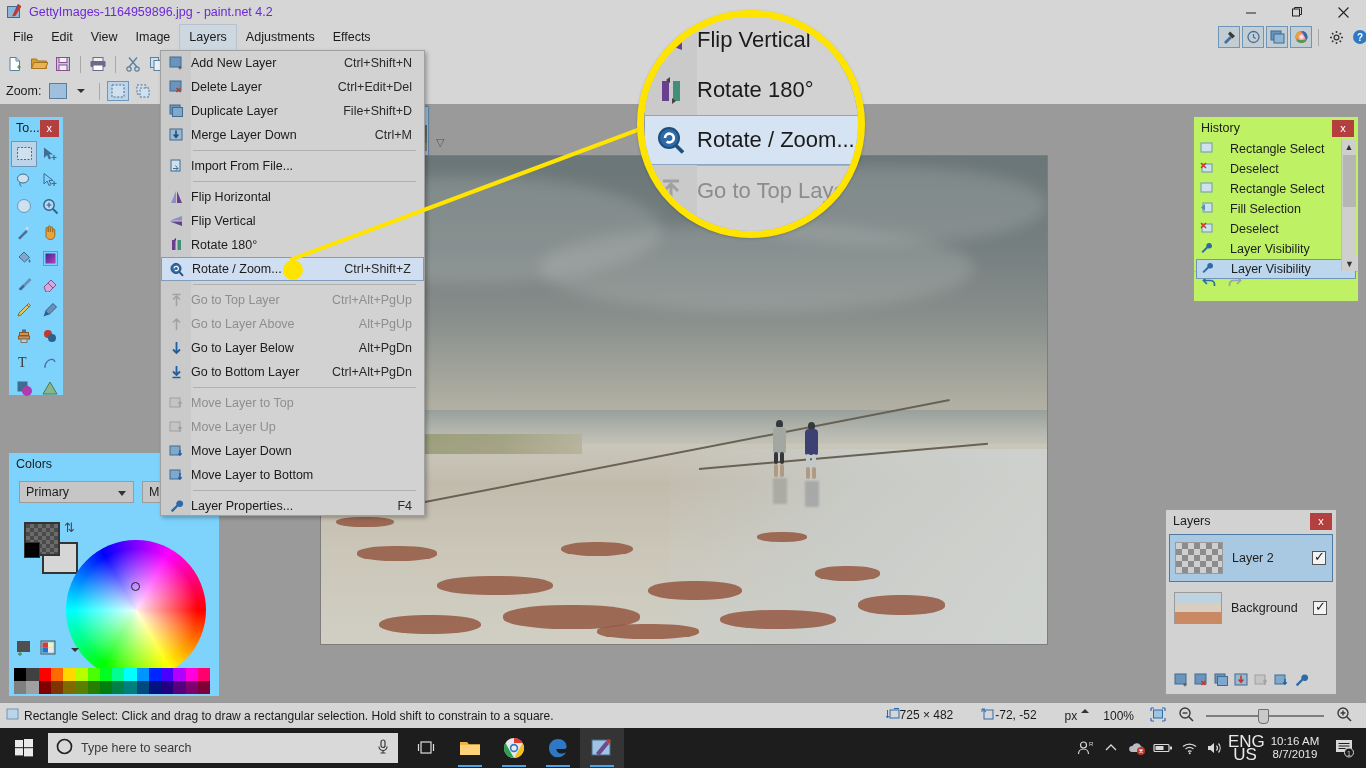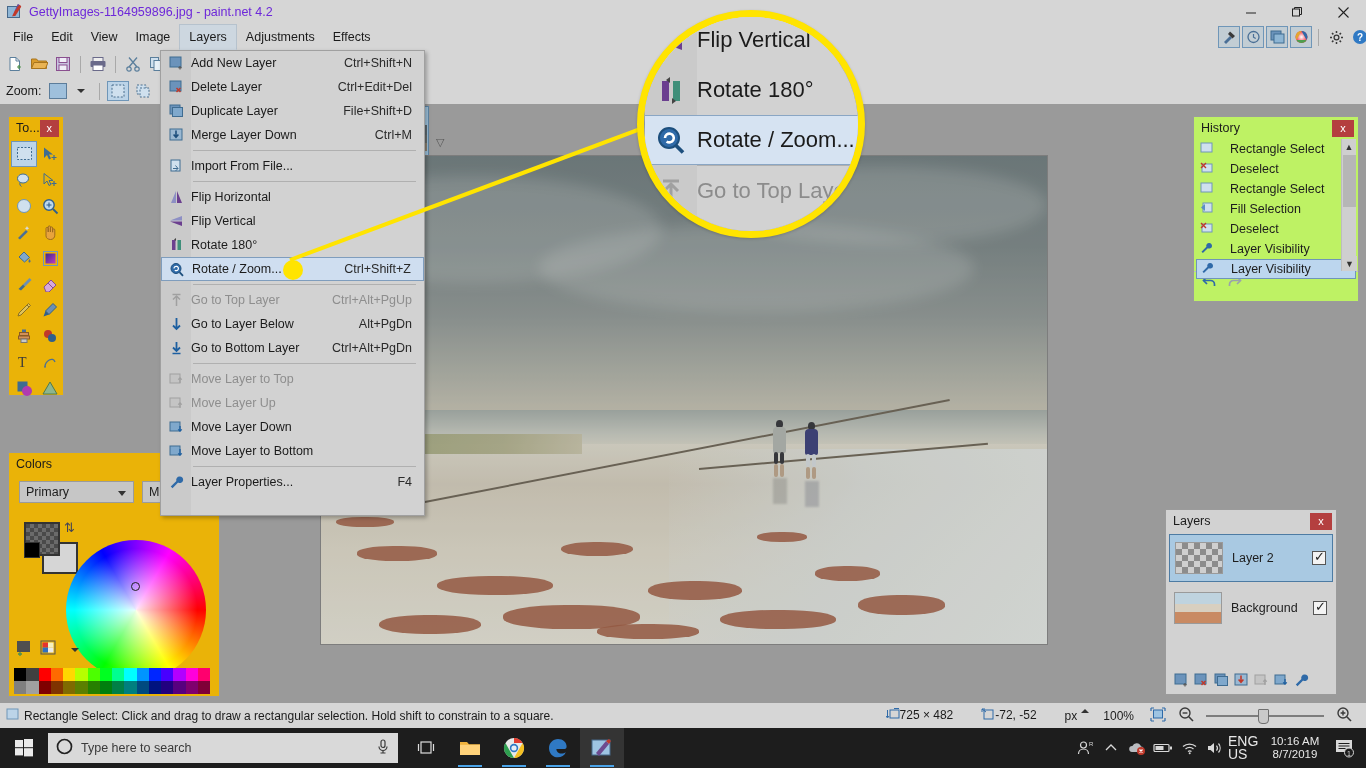--- a/index.html
+++ b/index.html
@@ -82,21 +82,21 @@
         background:linear-gradient(90deg,#9aa271,#b4b18b 70%, #cfc7ad); opacity:.9;}
   .tint{ position:absolute; inset:0; background:rgba(96,104,92,.22); }
   .person{ position:absolute; }
   .p-head{ position:absolute; width:7px;height:8px;border-radius:50% 50% 45% 45%; background:#2b2a33;}
   .p-torso{ position:absolute; width:13px; height:26px; border-radius:4px 4px 2px 2px;}
   .p-legs{ position:absolute; width:12px; height:25px;}
   .p-leg{ position:absolute; width:4px; height:25px; border-radius:2px;}
   .refl{ position:absolute; opacity:.25; filter:blur(1.2px);}
 
   
-  .panel{ position:absolute; background:#eab308; border:1px solid #9b9b9b; }
+  .panel{ position:absolute; background:#7dd3fc; border:1px solid #9b9b9b; }
   .panel-head{ height:22px; display:flex; align-items:center; padding:0 4px 0 7px; font-size:12.5px; color:#1b1b1b;}
   .panel-close{ margin-left:auto; width:22px;height:17px; background:#b43f3f; color:#fff; font-size:11px;
     display:flex; align-items:center; justify-content:center; }
   .tools-panel{ left:8px; top:116px; width:56px; height:280px; }
   .tools-grid{ display:grid; grid-template-columns:26px 26px; gap:0px; padding:2px 1px 0 2px;}
   .tool-cell{ width:26px; height:26px; display:flex; align-items:center; justify-content:center;}
   .tool-cell.sel{ background:#bcd4e8; border:1px solid #6f96b8;}
 
   
   .colors-panel{ left:8px; top:452px; width:212px; height:245px; }
@@ -197,21 +197,21 @@
   .start{ width:48px; height:40px; display:flex; align-items:center; justify-content:center;}
   .searchbox{ width:350px; height:30px; background:#d9d9d9; display:flex; align-items:center; padding:0 8px; gap:8px;}
   .search-text{ font-size:12.5px; color:#3a3a3a; flex:1;}
   .tb-apps{ display:flex; align-items:center; gap:0; margin-left:6px;}
   .tb-app{ width:44px; height:40px; display:flex; align-items:center; justify-content:center; position:relative;}
   .tb-app.active{ background:#343434;}
   .tb-app .underline{ position:absolute; bottom:1px; left:10px; width:24px; height:2px; background:#4aa3e8;}
   .tray{ margin-left:auto; display:flex; align-items:center; gap:0; color:#e8e8e8; font-size:11px; padding-right:4px;}
   .tray-ic{ width:26px; height:40px; display:flex; align-items:center; justify-content:center;}
   .clock{ width:66px; text-align:center; line-height:13px; font-size:11.5px; padding:0 2px;}
-  .langbox{ width:34px; line-height:13px; font-size:14px;}
+  .langbox{ width:34px; text-align:center; line-height:13px; font-size:17px;}
 </style>
 </head>
 <body>
 
 <div id="app">
 
   <div class="titlebar">
     <div class="tb-icon">
         <div class="sq"></div>
         <div class="brush"></div>
@@ -701,20 +701,29 @@
     <div class="dd-item disabled">
       <span class="ic">
           <svg width="15" height="14" viewBox="0 0 15 14">
             <path d="M7.5 13V3M4 6.5 7.5 3 11 6.5" stroke="#a0a0a0" stroke-width="1.5" fill="none"></path>
             <path d="M3.5 1.5h8" stroke="#a0a0a0" stroke-width="1.5"></path>
           </svg>
         </span>
       <span class="lbl">Go to Top Layer</span>
       <span class="key">Ctrl+Alt+PgUp</span>
     </div>
+    <div class="dd-item disabled">
+      <span class="ic">
+          <svg width="15" height="14" viewBox="0 0 15 14">
+            <path d="M7.5 13V2M4 5.5 7.5 2 11 5.5" stroke="#a0a0a0" stroke-width="1.5" fill="none"></path>
+          </svg>
+        </span>
+      <span class="lbl">Go to Layer Above</span>
+      <span class="key">Alt+PgUp</span>
+    </div>
     <div class="dd-item">
       <span class="ic">
           <svg width="15" height="14" viewBox="0 0 15 14">
             <path d="M7.5 1v11M4 8.5 7.5 12 11 8.5" stroke="#1d5fa0" stroke-width="1.8" fill="none"></path>
           </svg>
         </span>
       <span class="lbl">Go to Layer Below</span>
       <span class="key">Alt+PgDn</span>
     </div>
     <div class="dd-item">

